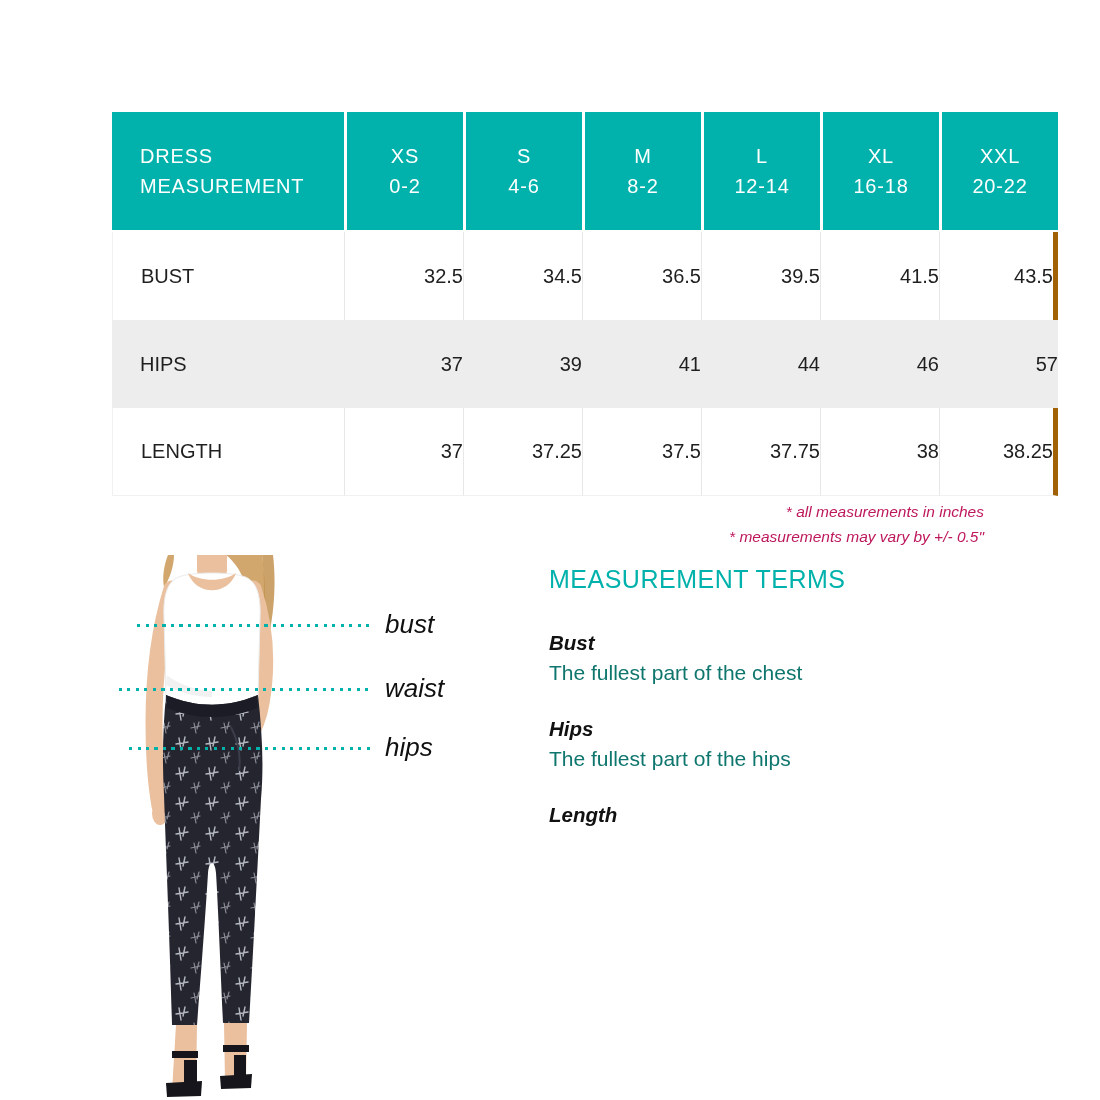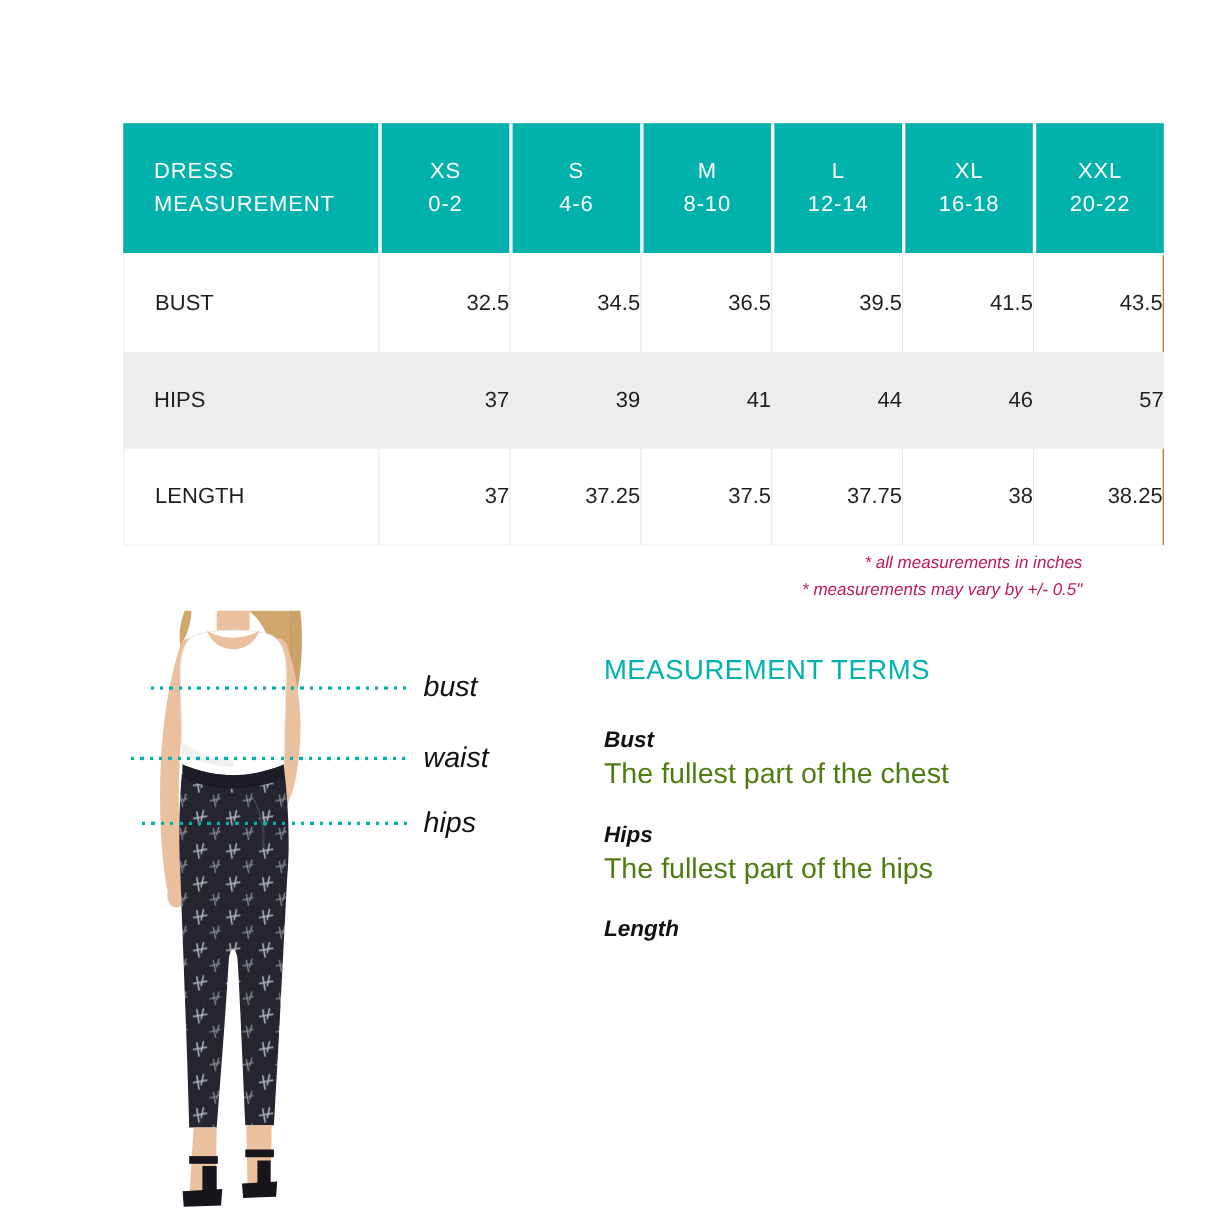--- a/index.html
+++ b/index.html
@@ -29,21 +29,21 @@
   thead th.label-head{text-align:left;padding-left:28px;}
   .head-line{line-height:30px;}
   tbody th,tbody td{
     height:88px;font-size:20px;color:#1f1f1f;font-weight:400;
     text-align:right;vertical-align:middle;padding:0;box-sizing:border-box;
   }
   tbody th.row-label{text-align:left;padding-left:28px;}
   tr.white th,tr.white td{background:#ffffff;}
   tr.white td{border-left:1px solid var(--divider);}
   tr.white th{border-left:1px solid #f1f1f1;}
-  tr.white td:last-child{border-right:1px solid #a16207;}
+  tr.white td:last-child{border-right:5px solid #a16207;}
   tr.white:last-child th,tr.white:last-child td{border-bottom:1px solid #f1f1f1;}
   tr.gray th,tr.gray td{background:var(--gray-row);border:none;}
 
   
   .footnotes{
     position:absolute;left:112px;top:500px;width:872px;text-align:right;
     font-style:italic;font-size:15.5px;line-height:24.5px;color:#be185d;
   }
 
   
@@ -59,28 +59,28 @@
 
   .dot-label{
     position:absolute;left:385px;font-style:italic;font-size:26px;color:#101010;z-index:3;
     line-height:30px;
   }
   #bust-label{top:609px;}
   #waist-label{top:673px;}
   #hips-label{top:732px;}
 
   
-  .terms{position:absolute;left:549px;top:594px;width:470px;}
+  .terms{position:absolute;left:549px;top:564px;width:470px;}
   .terms-heading{
     color:var(--teal);font-size:25px;letter-spacing:0.5px;font-weight:400;
     line-height:30px;margin:0 0 34px 0;
   }
   .term-group{margin-bottom:26px;}
   .term-name{font-weight:700;font-style:italic;font-size:20.5px;color:#111111;line-height:30px;}
-  .term-def{font-size:26px;color:#4d7c0f;line-height:30px;}
+  .term-def{font-size:21px;color:#0f766e;line-height:30px;}
 </style>
 </head>
 <body>
 
 <div class="page">
 
   <table class="size-table">
     <colgroup>
       <col class="label-col">
       <col>
@@ -99,21 +99,21 @@
           <th>
             <div class="head-line">XS</div>
             <div class="head-line">0-2</div>
           </th>
           <th>
             <div class="head-line">S</div>
             <div class="head-line">4-6</div>
           </th>
           <th>
             <div class="head-line">M</div>
-            <div class="head-line">8-10</div>
+            <div class="head-line">8-2</div>
           </th>
           <th>
             <div class="head-line">L</div>
             <div class="head-line">12-14</div>
           </th>
           <th>
             <div class="head-line">XL</div>
             <div class="head-line">16-18</div>
           </th>
           <th>

